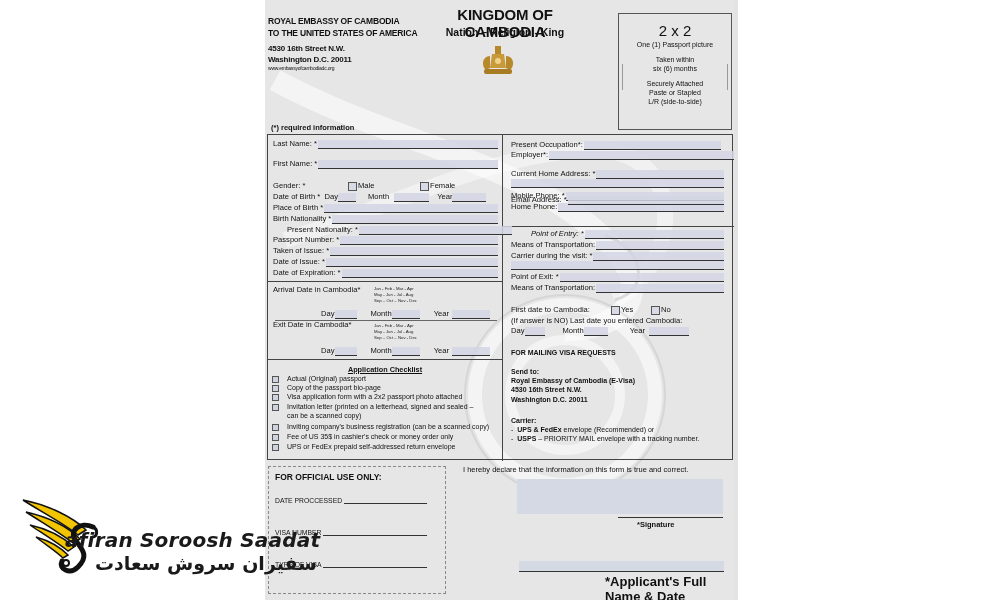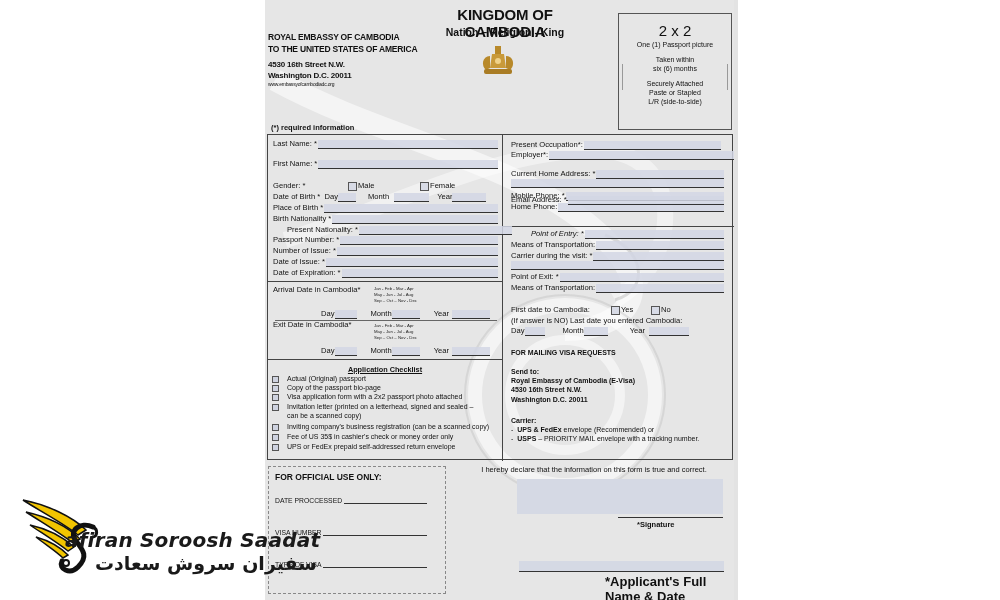--- a/index.html
+++ b/index.html
@@ -8,21 +8,21 @@
 
   .page { position: absolute; left: 265px; top: 0; width: 470px; height: 600px; background: #e6e6e6; overflow: hidden; }
   .page-edge { position: absolute; left: 734px; top: 0; width: 4px; height: 600px; background: #e3e3e3; }
 
   .watermark { position: absolute; left: 0; top: 0; width: 470px; height: 600px; pointer-events: none; }
 
   .abs { position: absolute; }
   .b { font-weight: bold; }
 
   
-  .embassy { left: 3px; top: 15px; font-size: 8.5px; font-weight: bold; line-height: 12px; letter-spacing: -0.2px; margin-top: 16px; }
+  .embassy { left: 3px; top: 15px; font-size: 8.5px; font-weight: bold; line-height: 12px; letter-spacing: -0.2px; }
   .embassy .addr { margin-top: 4px; font-size: 8px; line-height: 11px; }
   .embassy .web { font-size: 5px; font-weight: normal; line-height: 7px; }
   .kingdom { left: 150px; top: 6px; width: 180px; text-align: center; font-size: 15px; font-weight: bold; letter-spacing: -0.2px; }
   .motto { left: 150px; top: 26px; width: 180px; text-align: center; font-size: 10.5px; font-weight: bold; }
   .crest { left: 213px; top: 44px; width: 40px; height: 34px; }
   .visa-title { left: 130px; top: 96px; width: 210px; text-align: center; font-size: 14.5px; font-weight: bold; letter-spacing: -0.2px; }
   .required { left: 6px; top: 123px; font-size: 7.5px; font-weight: bold; }
 
   .photo-box { left: 353px; top: 13px; width: 114px; height: 117px; border: 1.3px solid #555; text-align: center; font-size: 7px; line-height: 9px; }
   .photo-box .big { font-size: 15px; font-weight: 500; line-height: 18px; margin-top: 8px; }
@@ -46,21 +46,21 @@
   .check-item .chk { width: 7px; height: 7px; flex: none; margin-right: 8px; margin-top: 1px; background: #cfd3e0; }
 
   .mail { position: absolute; left: 243px; font-size: 7px; line-height: 9.2px; }
 
   
   .official { left: 3px; top: 466px; width: 178px; height: 128px; border: 1.4px dashed #888; }
   .official .ttl { position: absolute; left: 6px; top: 5px; font-size: 8.5px; font-weight: bold; }
   .official .row { position: absolute; left: 6px; font-size: 6.8px; display: flex; align-items: flex-end; width: 152px; }
   .official .row .ln { flex: 1; border-bottom: 1px solid #333; height: 7px; margin-left: 2px; }
 
-  .declare { left: 198px; top: 465px; width: 262px; text-align: center; font-size: 7.5px; }
+  .declare { left: 198px; top: 465px; width: 262px; text-align: left; font-size: 7.5px; }
   .sig-fill { left: 252px; top: 479px; width: 206px; height: 35px; background: #d5d9e4; }
   .sig-line { left: 353px; top: 517px; width: 105px; border-bottom: 1.3px solid #333; }
   .sig-label { left: 372px; top: 520px; font-size: 7.5px; font-weight: bold; }
   .name-fill { left: 254px; top: 561px; width: 205px; height: 10px; background: #d5d9e4; }
   .name-line { left: 254px; top: 571px; width: 205px; border-bottom: 1.3px solid #333; }
   .name-label { left: 340px; top: 574px; width: 120px; text-align: left; font-size: 13px; font-weight: bold; }
 
   
   .logo { position: absolute; left: 18px; top: 495px; width: 270px; height: 85px; }
   .logo-en { position: absolute; left: 65px; top: 528px; font-size: 20px; font-weight: bold; font-style: italic; letter-spacing: 0.2px; color: #1a1a1a; font-family: "DejaVu Sans", sans-serif; }
@@ -156,21 +156,21 @@
       </div>
     <div class="field" style="left:19px;top:90px;width:225px">
         <span>Present Nationality: *</span>
         <span class="fill"></span>
       </div>
     <div class="field" style="left:5px;top:100px;width:225px">
         <span>Passport Number: *</span>
         <span class="fill"></span>
       </div>
     <div class="field" style="left:5px;top:111px;width:225px">
-        <span>Number of Issue: *</span>
+        <span>Taken of Issue: *</span>
         <span class="fill"></span>
       </div>
     <div class="field" style="left:5px;top:122px;width:225px">
         <span>Date of Issue: *</span>
         <span class="fill"></span>
       </div>
     <div class="field" style="left:5px;top:133px;width:225px">
         <span>Date of Expiration: *</span>
         <span class="fill"></span>
       </div>

